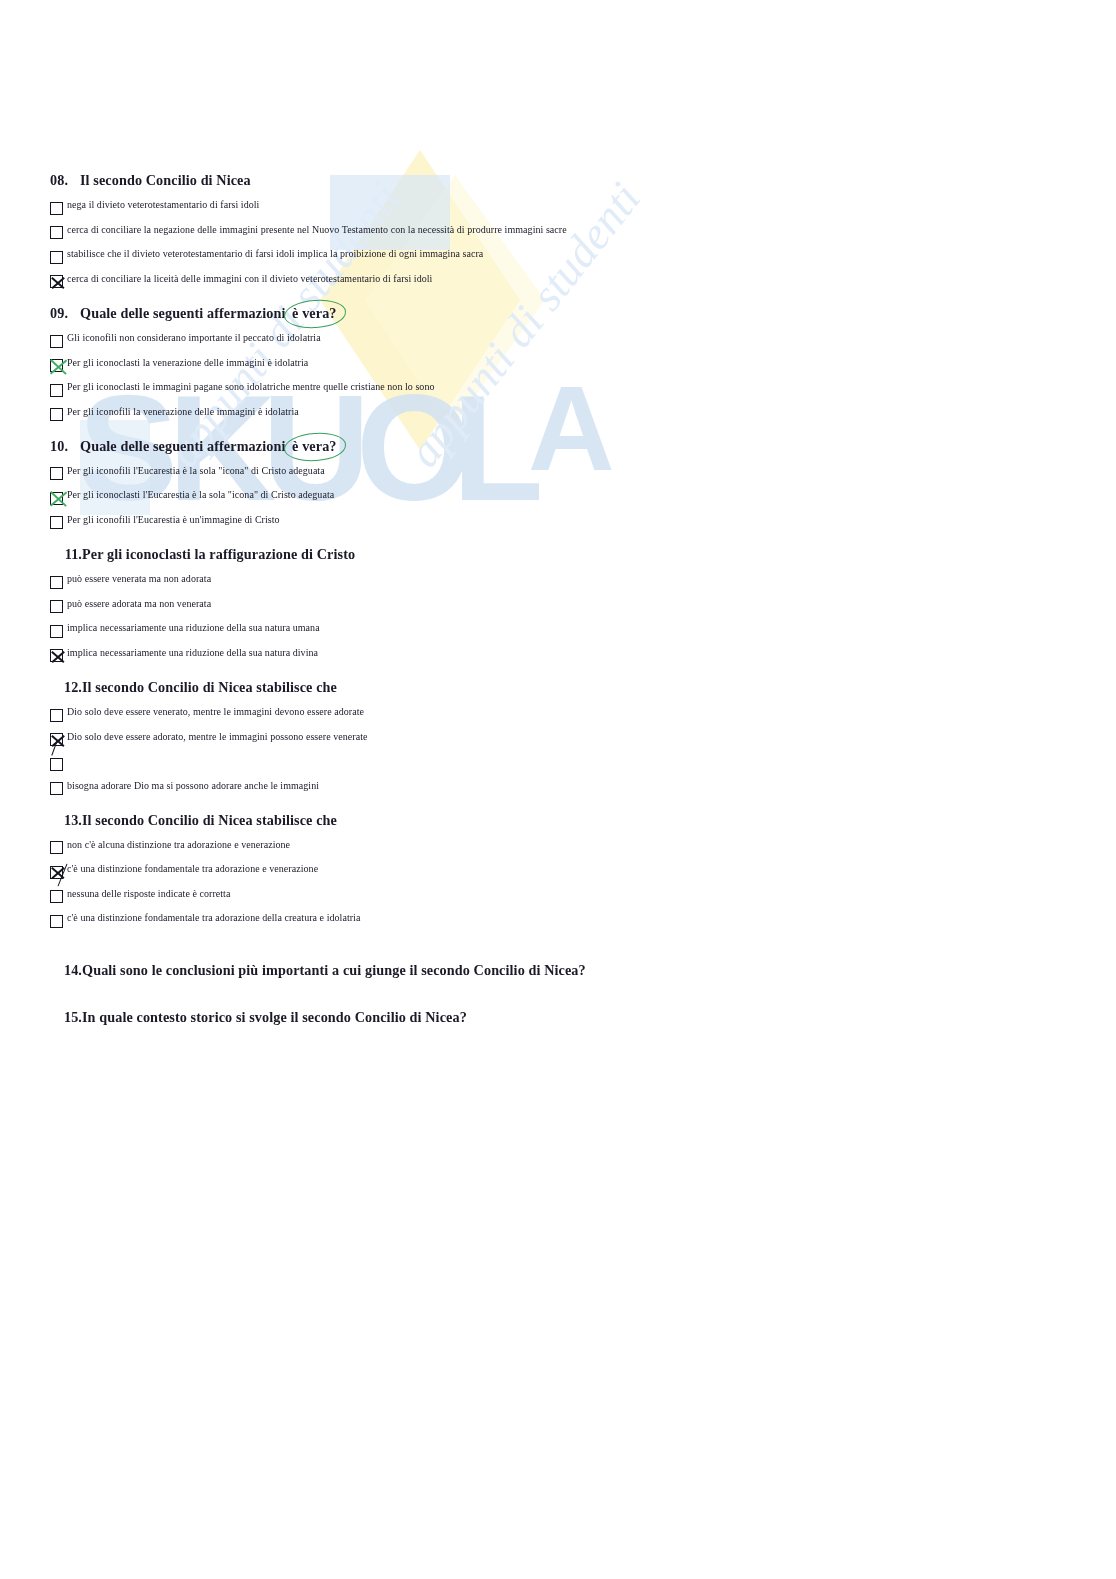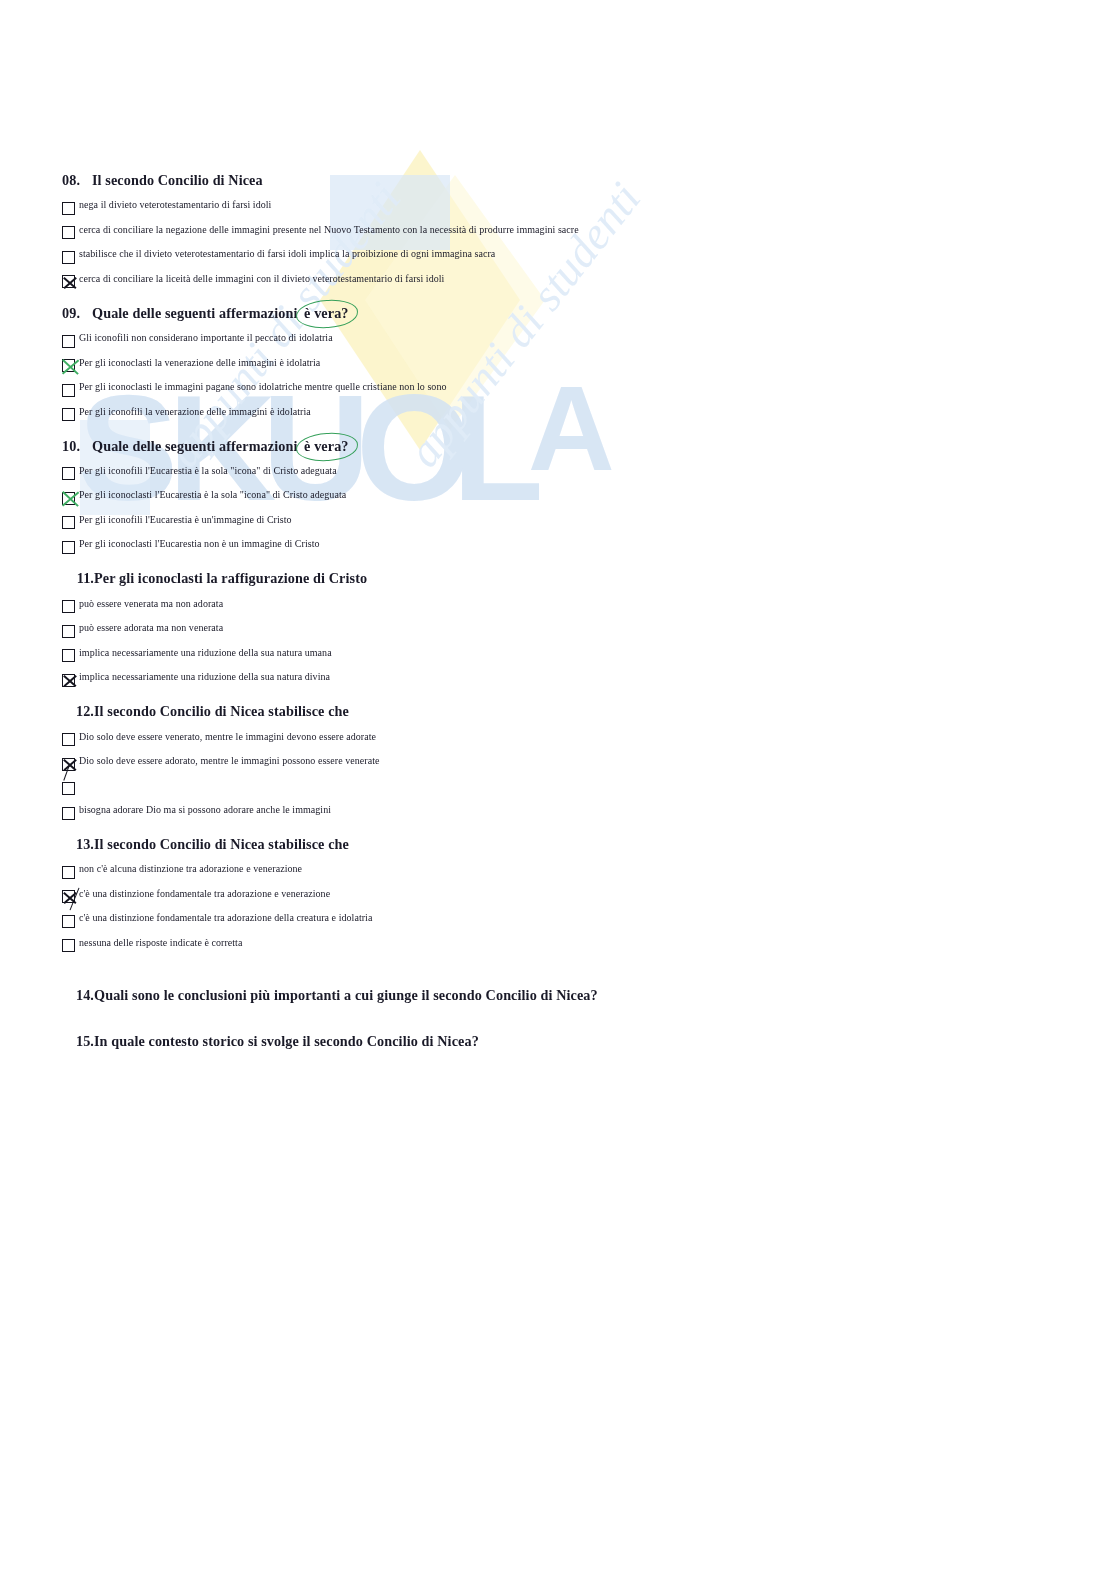--- a/index.html
+++ b/index.html
@@ -28,21 +28,21 @@
     position: absolute;
     left: 0; top: 0;
     width: 1116px; height: 1579px;
     pointer-events: none;
     z-index: 0;
   }
 
   
   #content {
     position: absolute;
-    left: 62px;
+    left: 50px;
     top: 172px;
     width: 790px;
     z-index: 2;
   }
 
   .question-block { margin-bottom: 16px; }
 
   .q-head {
     font-weight: bold;
     font-size: 14.2px;
@@ -246,24 +246,20 @@
           <span class="option-text">Per gli iconofili l'Eucarestia è la sola "icona" di Cristo adeguata</span>
         </div>
         <div class="option-row">
           <span class="checkbox green-mark"></span>
           <span class="option-text">Per gli iconoclasti l'Eucarestia è la sola "icona"  di Cristo adeguata</span>
         </div>
         <div class="option-row">
           <span class="checkbox"></span>
           <span class="option-text">Per gli iconofili l'Eucarestia è un'immagine di Cristo</span>
         </div>
-        <div class="option-row">
-          <span class="checkbox"></span>
-          <span class="option-text">Per gli iconoclasti l'Eucarestia non è un immagine di Cristo</span>
-        </div>
       </div>
     </div>
 
     <div class="question-block">
       <div class="q-head">
         <span class="q-num wide">11.</span><span class="q-text">Per gli iconoclasti la raffigurazione di Cristo</span>
       </div>
       <div class="options">
         <div class="option-row">
           <span class="checkbox"></span>
@@ -319,25 +315,25 @@
           <span class="option-text">non c'è alcuna distinzione tra adorazione e venerazione</span>
         </div>
         <div class="option-row">
           <span class="checkbox marked">
             <span class="stray"></span>
           </span>
           <span class="option-text">c'è una distinzione fondamentale tra adorazione e venerazione</span>
         </div>
         <div class="option-row">
           <span class="checkbox"></span>
+          <span class="option-text">nessuna delle risposte indicate è corretta</span>
+        </div>
+        <div class="option-row">
+          <span class="checkbox"></span>
           <span class="option-text">c'è una distinzione fondamentale tra adorazione della creatura e idolatria</span>
-        </div>
-        <div class="option-row">
-          <span class="checkbox"></span>
-          <span class="option-text">nessuna delle risposte indicate è corretta</span>
         </div>
       </div>
     </div>
 
     <div class="spacer-lg"></div>
 
     <div class="question-block tail-question">
       <div class="q-head">
         <span class="q-num wide">14.</span><span class="q-text">Quali sono le conclusioni più importanti a cui giunge il secondo Concilio di Nicea?</span>
       </div>

